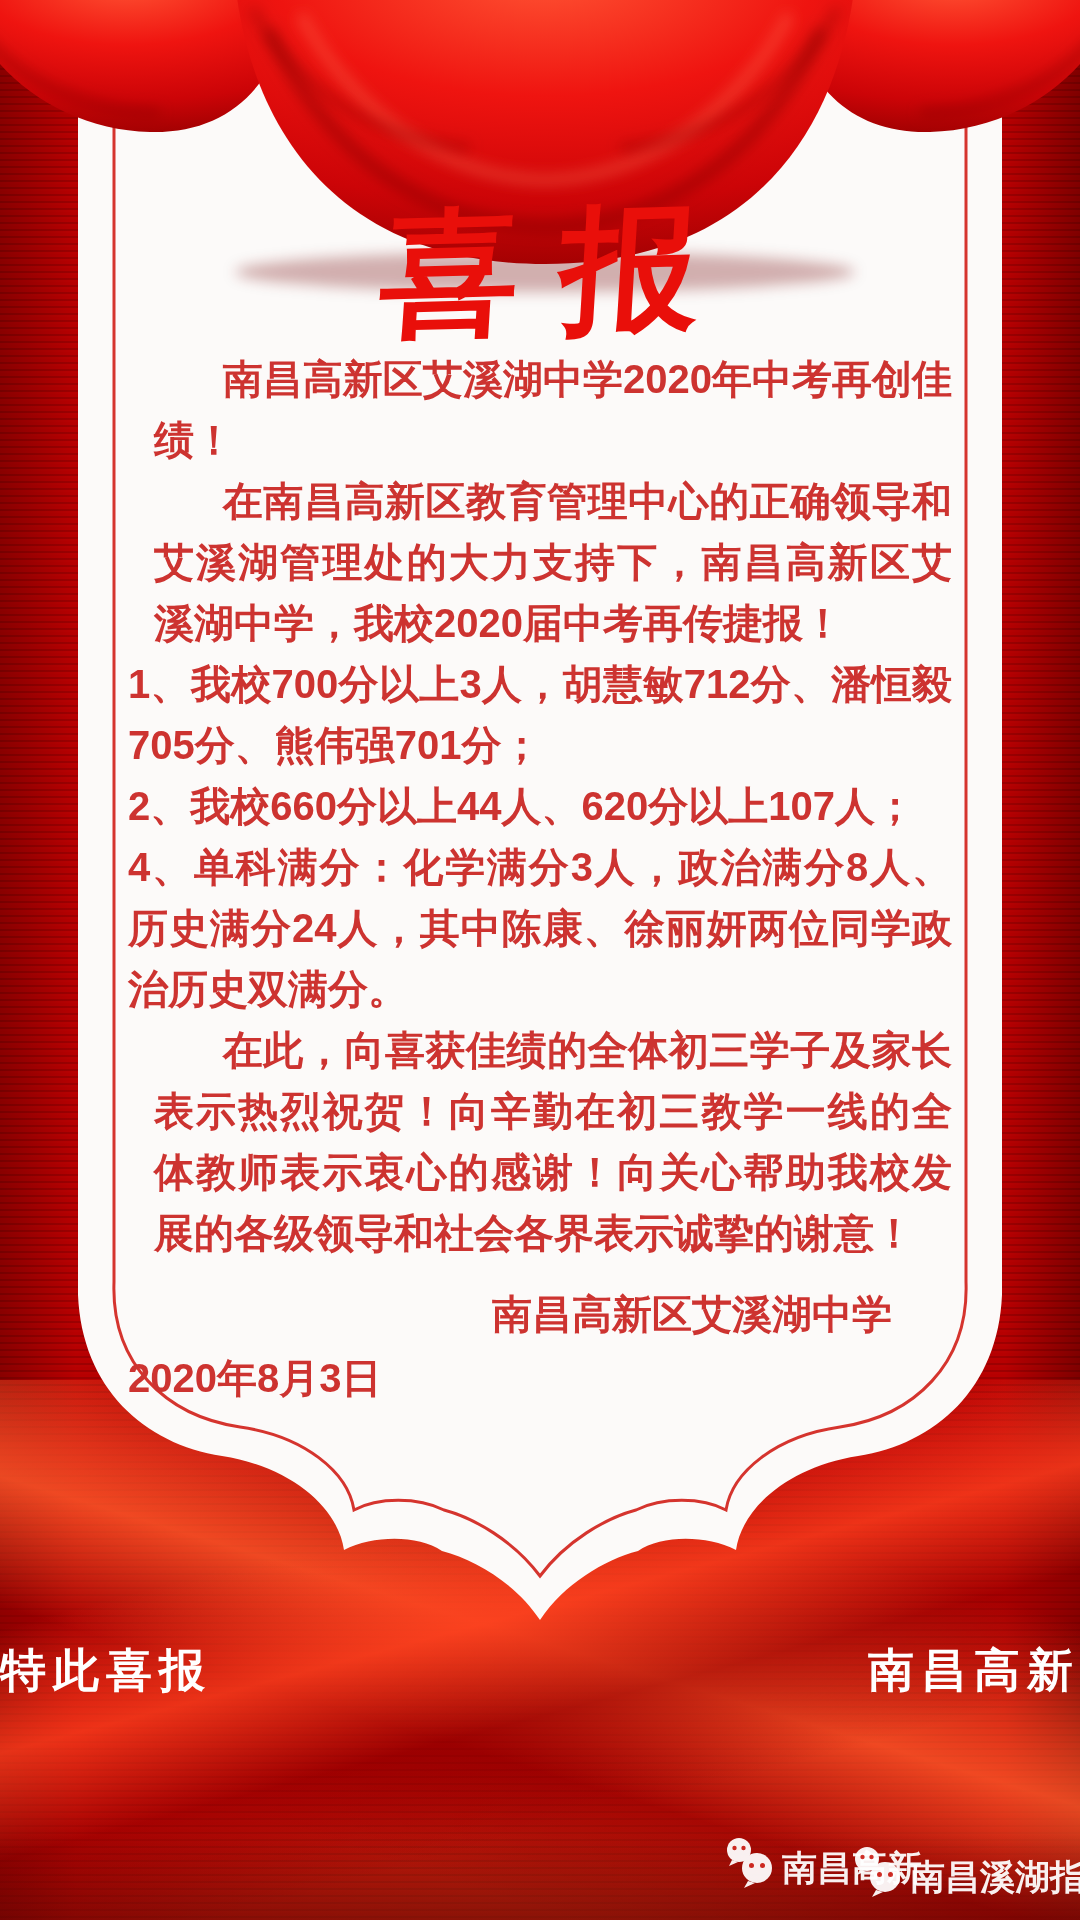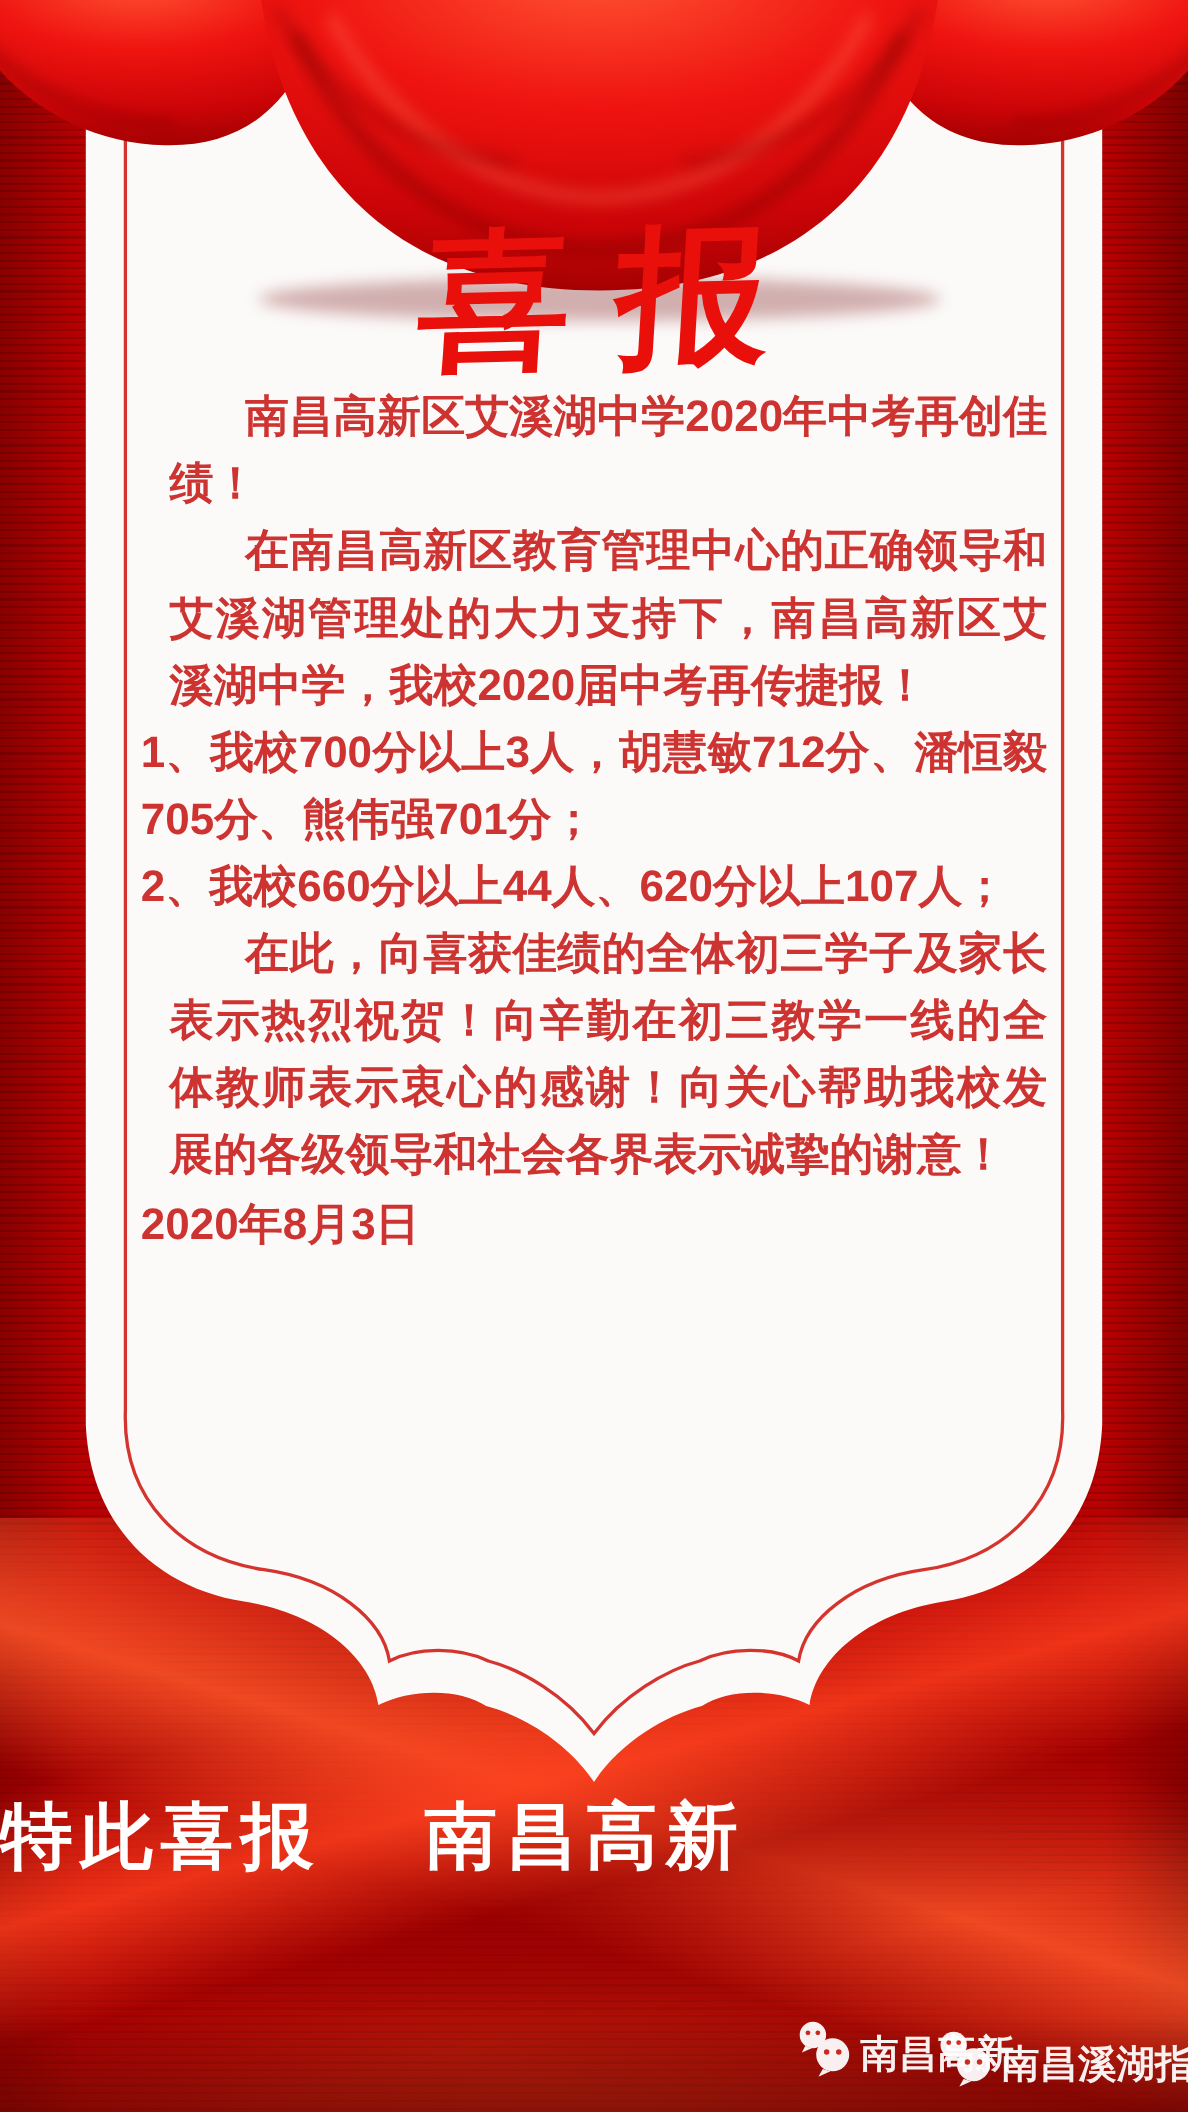--- a/index.html
+++ b/index.html
@@ -39,23 +39,23 @@
     font-size:40px;line-height:61px;color:#cd3330;font-weight:600;
     text-align:justify;
   }
   .bodytext p{margin:0;}
   .bodytext p.ind{text-indent:1.72em;margin-left:26px;}
   .signature{margin-top:18px;line-height:64px;text-align:right;padding-right:60px;}
   .date{line-height:64px;padding-right:172px;}
   
   .slogan{
     position:absolute;left:0;top:1634px;width:1080px;
-    display:flex;justify-content:flex-start;gap:94px;
+    display:flex;justify-content:space-between;gap:94px;
     font-family:"Liberation Serif",serif;font-weight:bold;
-    font-size:66px;line-height:74px;color:#ffffff;letter-spacing:7px;
+    font-size:46px;line-height:74px;color:#ffffff;letter-spacing:7px;
   }
   
   .stamp{
     position:absolute;display:flex;align-items:flex-end;gap:4px;
     color:#fff;opacity:.94;font-weight:bold;font-size:35px;line-height:40px;
     white-space:nowrap;
   }
   .stamp1{left:722px;top:1836px;}
   .stamp2{left:850px;top:1845px;}
   .stamp .wx{flex:0 0 auto;}
@@ -123,21 +123,23 @@
     <path d="M838,8 C790,95 710,140 620,148" fill="none" stroke="rgba(140,0,0,0.45)" stroke-width="8" filter="url(#soft)"></path>
   </svg>
 
   <h1 class="title">喜报</h1>
 
   <div class="bodytext">
     <p class="ind">南昌高新区艾溪湖中学2020年中考再创佳绩！</p>
     <p class="ind">在南昌高新区教育管理中心的正确领导和艾溪湖管理处的大力支持下，南昌高新区艾溪湖中学，我校2020届中考再传捷报！</p>
     <p>1、我校700分以上3人，胡慧敏712分、潘恒毅705分、熊伟强701分；</p>
     <p>2、我校660分以上44人、620分以上107人；</p>
+    <p>4、单科满分：化学满分3人，政治满分8人、历史满分24人，其中陈康、徐丽妍两位同学政治历史双满分。</p>
     <p class="ind">在此，向喜获佳绩的全体初三学子及家长表示热烈祝贺！向辛勤在初三教学一线的全体教师表示衷心的感谢！向关心帮助我校发展的各级领导和社会各界表示诚挚的谢意！</p>
+    <div class="signature">南昌高新区艾溪湖中学</div>
     <div class="date">2020年8月3日</div>
   </div>
 
   <div class="slogan">
     <span>特此喜报</span>
     <span>南昌高新</span>
   </div>
 
   <div class="stamp stamp1">
     <svg class="wx" width="56" height="52" viewBox="0 0 56 52">

